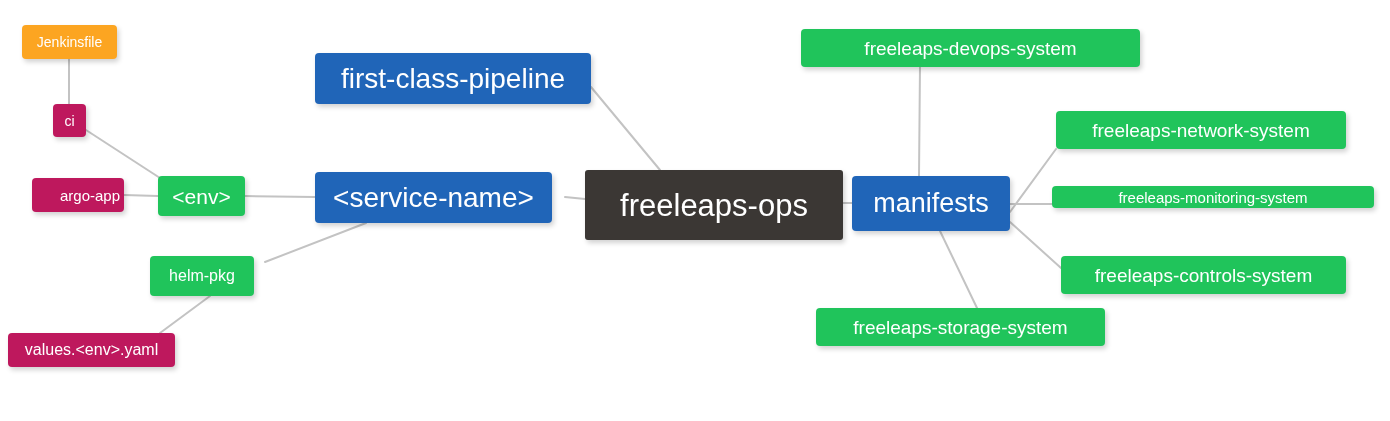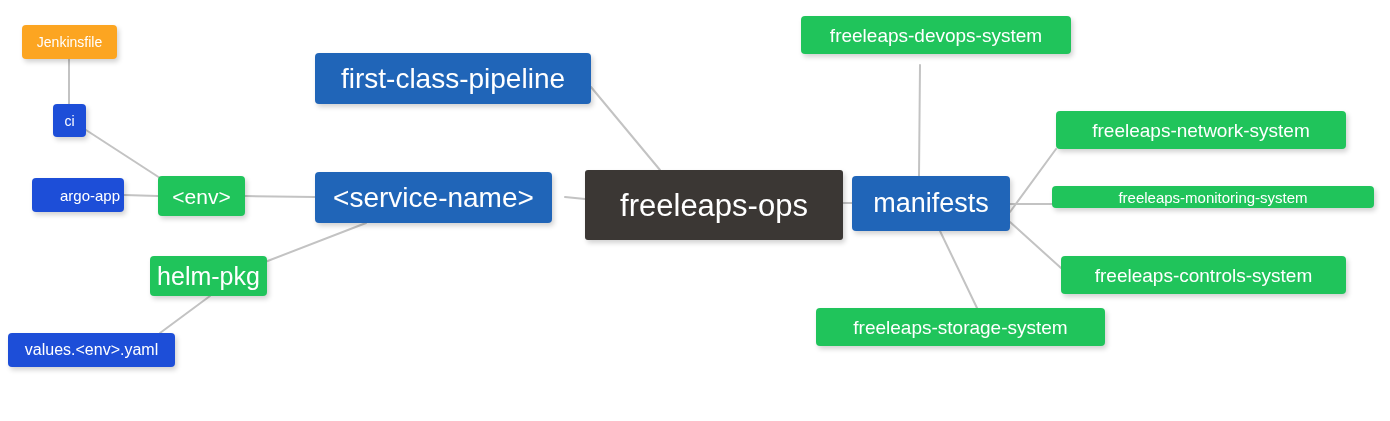--- a/index.html
+++ b/index.html
@@ -40,21 +40,21 @@
     border-radius: 4px;
     box-shadow: 2px 3px 5px rgba(0,0,0,0.18);
     line-height: 1;
     z-index: 2;
     cursor: pointer;
   }
   .node.root        { background: #3b3734; border-radius: 3px; }
   .node.blue        { background: #2065b8; }
   .node.green       { background: #20c45b; }
   .node.orange      { background: #fca521; }
-  .node.red         { background: #1d4ed8; text-align: center; }
+  .node.red         { background: #be185d; text-align: center; }
 </style>
 </head>
 <body>
 
 <div id="mindmap">
   <svg id="edges" width="1390" height="421" viewBox="0 0 1390 421" xmlns="http://www.w3.org/2000/svg">
       <line x1="69" y1="59" x2="69" y2="104" stroke="#c3c3c3" stroke-width="2" stroke-linecap="round"></line>
       <line x1="86" y1="130" x2="160" y2="178" stroke="#c3c3c3" stroke-width="2" stroke-linecap="round"></line>
       <line x1="124" y1="195" x2="158" y2="196" stroke="#c3c3c3" stroke-width="2" stroke-linecap="round"></line>
       <line x1="245" y1="196" x2="315" y2="197" stroke="#c3c3c3" stroke-width="2" stroke-linecap="round"></line>
@@ -75,39 +75,39 @@
       </div>
       <div class="node red" style="left: 53px; top: 104px; width: 33px; height: 33px; font-size: 14px;">
         <span>ci</span>
       </div>
       <div class="node red" style="left: 32px; top: 178px; width: 92px; height: 34px; font-size: 15px; padding-left: 24px;">
         <span>argo-app</span>
       </div>
       <div class="node green" style="left: 158px; top: 176px; width: 87px; height: 40px; font-size: 21px;">
         <span>&lt;env&gt;</span>
       </div>
-      <div class="node green" style="left: 150px; top: 256px; width: 117px; height: 40px; font-size: 25px;">
+      <div class="node green" style="left: 150px; top: 256px; width: 104px; height: 40px; font-size: 16px;">
         <span>helm-pkg</span>
       </div>
       <div class="node red" style="left: 8px; top: 333px; width: 167px; height: 34px; font-size: 16px;">
         <span>values.&lt;env&gt;.yaml</span>
       </div>
       <div class="node blue" style="left: 315px; top: 36px; width: 276px; height: 51px; font-size: 28px; margin-top: 17px;">
         <span>first-class-pipeline</span>
       </div>
       <div class="node blue" style="left: 315px; top: 172px; width: 237px; height: 51px; font-size: 28px;">
         <span>&lt;service-name&gt;</span>
       </div>
       <div class="node root" style="left: 585px; top: 170px; width: 258px; height: 70px; font-size: 31px;">
         <span>freeleaps-ops</span>
       </div>
       <div class="node blue" style="left: 852px; top: 176px; width: 158px; height: 55px; font-size: 27px;">
         <span>manifests</span>
       </div>
-      <div class="node green" style="left: 801px; top: 16px; width: 270px; height: 38px; font-size: 19px;">
+      <div class="node green" style="left: 801px; top: 29px; width: 339px; height: 38px; font-size: 19px;">
         <span>freeleaps-devops-system</span>
       </div>
       <div class="node green" style="left: 1056px; top: 111px; width: 290px; height: 38px; font-size: 19px;">
         <span>freeleaps-network-system</span>
       </div>
       <div class="node green" style="left: 1052px; top: 186px; width: 322px; height: 22px; font-size: 15px;">
         <span>freeleaps-monitoring-system</span>
       </div>
       <div class="node green" style="left: 1061px; top: 256px; width: 285px; height: 38px; font-size: 19px;">
         <span>freeleaps-controls-system</span>

